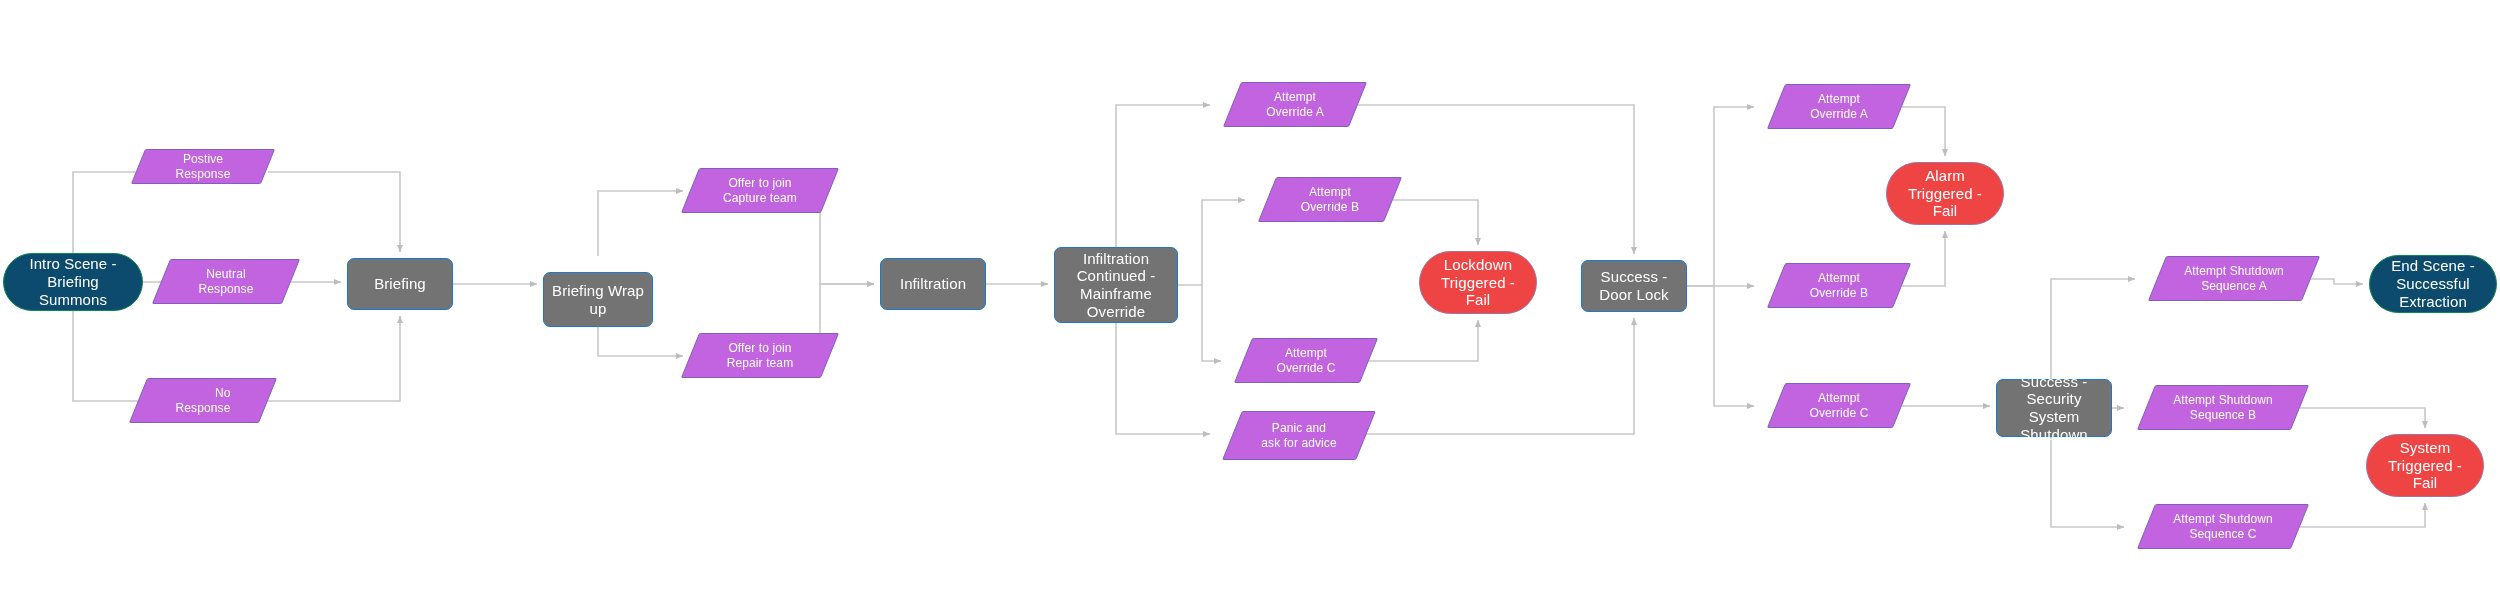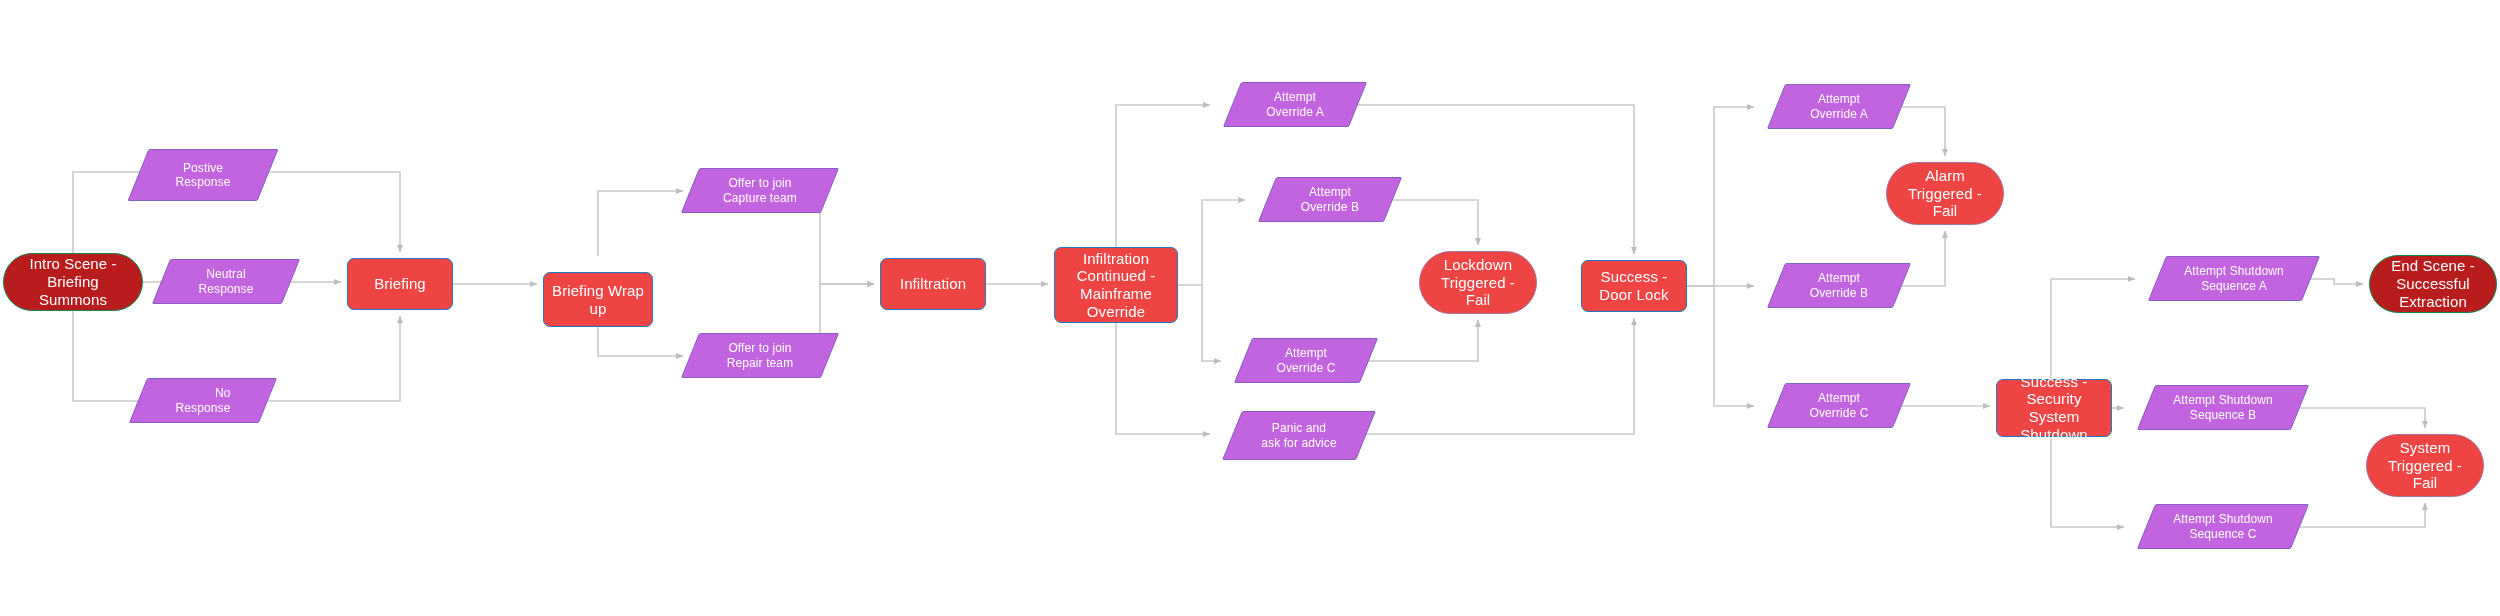--- a/index.html
+++ b/index.html
@@ -5,24 +5,24 @@
   html,body{margin:0;padding:0;background:#ffffff;}
   body{font-family:"Liberation Sans","DejaVu Sans",sans-serif;}
   #stage{position:relative;width:2500px;height:616px;background:#ffffff;overflow:hidden;}
   #edges{position:absolute;left:0;top:0;width:2500px;height:616px;}
   .node{position:absolute;box-sizing:border-box;display:flex;align-items:center;
         justify-content:center;text-align:center;color:#ffffff;line-height:1.18;
         letter-spacing:.1px;}
   .node span{display:block;padding:0 4px;white-space:pre-line;}
 
   
-  .n-process{background:#ef4444;border:1px solid #1a7bcc;border-radius:7px;
+  .n-process{background:#737373;border:1px solid #1a7bcc;border-radius:7px;
              font-size:15px;align-items:center;}
   
-  .n-start{background:#b91c1c;border:1px solid #0f8a4d;border-radius:999px;font-size:15px;}
+  .n-start{background:#0c4a6e;border:1px solid #0f8a4d;border-radius:999px;font-size:15px;}
   .n-fail{background:#ef4444;border:1px solid #a2739e;border-radius:999px;font-size:15px;}
 
   
   .n-option{font-size:12px;}
   .n-option .skew{position:absolute;left:0;top:0;right:0;bottom:0;
                   background:#c264e0;border:1px solid #7f5fbf;
                   transform:skewX(-22deg);border-radius:2px;}
   .n-option span{position:relative;z-index:2;}
 </style>
 </head>
@@ -69,21 +69,21 @@
         <path d="M 2300 408 L 2425 408 L 2425 428" marker-end="url(#arw)"></path>
         <path d="M 2300 527 L 2425 527 L 2425 503" marker-end="url(#arw)"></path>
       </g>
   </svg>
   <div id="node-layer">
       <div class="node n-start" style="left: 3px; top: 253px; width: 140px; height: 58px;">
         <span>Intro Scene -
 Briefing
 Summons</span>
       </div>
-      <div class="node n-option" style="left: 138px; top: 149px; width: 130px; height: 52px; position: absolute;">
+      <div class="node n-option" style="left: 138px; top: 149px; width: 130px; height: 35px; position: absolute;">
         <div class="skew"></div>
         <span>Postive
 Response</span>
       </div>
       <div class="node n-option" style="left: 161px; top: 259px; width: 130px; height: 45px; position: absolute;">
         <div class="skew"></div>
         <span>Neutral
 Response</span>
       </div>
       <div class="node n-option" style="left: 138px; top: 378px; width: 130px; height: 45px; position: absolute; text-align: right;">

